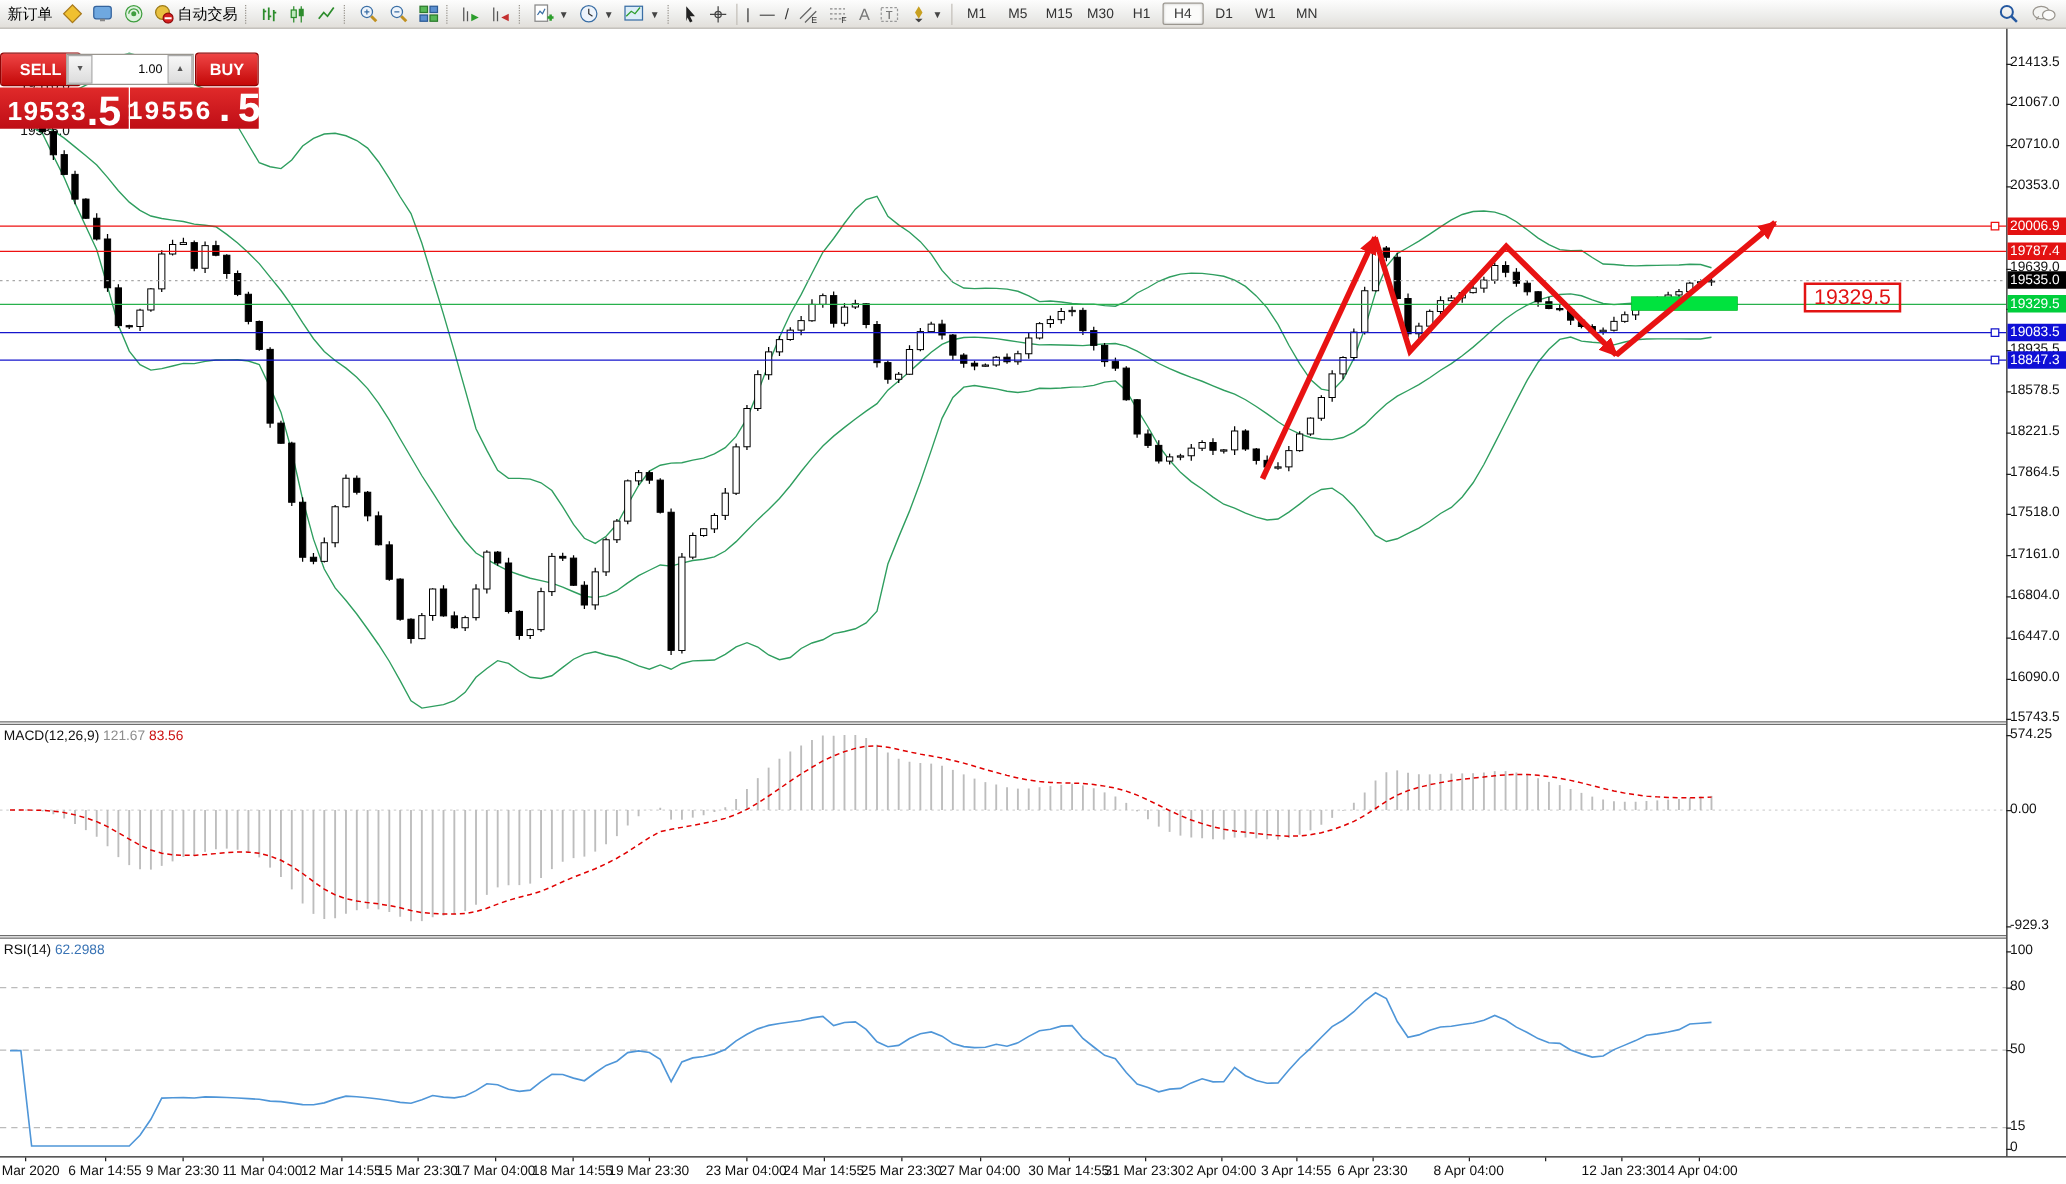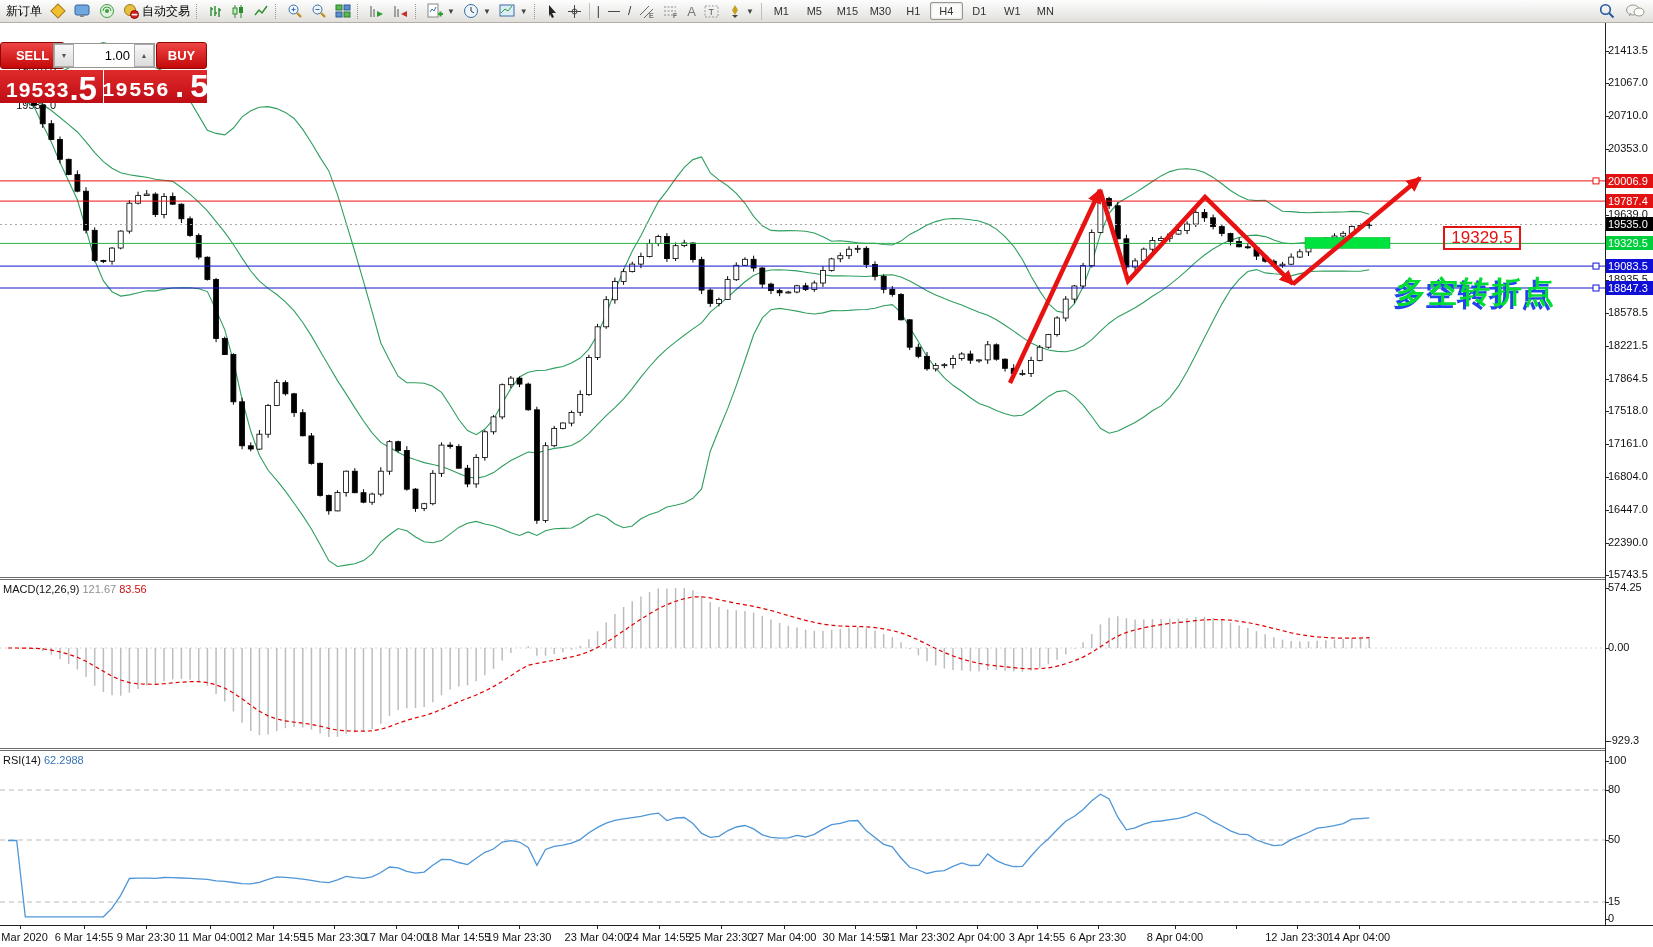--- a/index.html
+++ b/index.html
@@ -26,21 +26,21 @@
   .tp-row1{position:absolute;left:0;top:0;width:207px;height:28px;}
   .tp-sell,.tp-buy{position:absolute;top:0;height:27px;background:linear-gradient(#ef4545,#c40808);
      border:1px solid #8f0404;border-radius:3px;color:#fff;font-weight:bold;font-size:13px;
      display:flex;align-items:center;justify-content:center;box-sizing:border-box;}
   .tp-sell{left:0;width:65px;}
   .tp-buy{left:156px;width:51px;}
   .tp-vol{position:absolute;left:53px;top:1px;height:25px;width:102px;background:#fff;border:1px solid #9a968f;
      box-sizing:border-box;display:flex;align-items:stretch;}
   .spin{width:18px;background:linear-gradient(#f8f8f8,#dcdcdc);border:1px solid #aaa;font-size:7px;color:#555;
      display:flex;align-items:center;justify-content:center;}
-  .vol-val{flex:1;display:flex;align-items:center;justify-content:flex-end;padding-right:4px;font-size:13px;}
+  .vol-val{flex:1;display:flex;align-items:center;justify-content:flex-end;padding-right:4px;font-size:10px;}
   .tp-price{position:absolute;top:28px;height:33px;background:linear-gradient(#e02a2a,#bf0d16);
      color:#fff;display:flex;align-items:flex-end;justify-content:center;padding-bottom:1px;box-sizing:border-box;}
   .tp-price .main{font-size:21px;font-weight:bold;letter-spacing:1px;}
   .tp-price .frac{font-size:33px;font-weight:bold;line-height:26px;}
   #sell-price{left:0;width:103px;}
   #buy-price{left:104px;width:103px;font-family:Liberation Mono, monospace;}
   
   svg.pane{position:absolute;left:0;overflow:hidden;}
   .separator{position:absolute;left:0;width:1605px;height:3px;background:#fff;
      border-top:1px solid #6e6e6e;border-bottom:1px solid #6e6e6e;box-sizing:border-box;cursor:row-resize;}
@@ -790,21 +790,21 @@
       <div class="axis-label" style="top: 371.701px;">17864.5</div>
       <div class="tickdash" style="top: 410.695px;"></div>
       <div class="axis-label" style="top: 403.695px;">17518.0</div>
       <div class="tickdash" style="top: 443.659px;"></div>
       <div class="axis-label" style="top: 436.659px;">17161.0</div>
       <div class="tickdash" style="top: 476.623px;"></div>
       <div class="axis-label" style="top: 469.623px;">16804.0</div>
       <div class="tickdash" style="top: 509.587px;"></div>
       <div class="axis-label" style="top: 502.587px;">16447.0</div>
       <div class="tickdash" style="top: 542.551px;"></div>
-      <div class="axis-label" style="top: 535.551px;">22390.0</div>
+      <div class="axis-label" style="top: 535.551px;">16090.0</div>
       <div class="tickdash" style="top: 574.546px;"></div>
       <div class="axis-label" style="top: 567.546px;">15743.5</div>
       <div class="lvl-label" style="top: 173.88px; background: rgb(227, 18, 18);">20006.9</div>
       <div class="lvl-label" style="top: 194.148px; background: rgb(227, 18, 18);">19787.4</div>
       <div class="lvl-label" style="top: 217.453px; background: rgb(0, 0, 0);">19535.0</div>
       <div class="lvl-label" style="top: 236.428px; background: rgb(0, 206, 60);">19329.5</div>
       <div class="lvl-label" style="top: 259.143px; background: rgb(15, 15, 214);">19083.5</div>
       <div class="lvl-label" style="top: 280.953px; background: rgb(15, 15, 214);">18847.3</div>
       <div class="tickdash" style="top: 588px;"></div>
       <div class="axis-label" style="top: 581px;">574.25</div>
@@ -852,21 +852,20 @@
       <span class="main">19533</span>
       <span class="frac">.5</span>
     </div>
     <div class="tp-price" id="buy-price">
       <span class="main">19556</span>
       <span class="frac">.5</span>
     </div>
   </div>
 
   <div id="price-callout">19329.5</div>
-  <div id="cn-note">多空转折点</div>
 
   <div id="time-axis">
       <div class="t-tick" style="left: 20px;"></div>
       <div class="t-label" style="left: 20px;">5 Mar 2020</div>
       <div class="t-tick" style="left: 84px;"></div>
       <div class="t-label" style="left: 84px;">6 Mar 14:55</div>
       <div class="t-tick" style="left: 146px;"></div>
       <div class="t-label" style="left: 146px;">9 Mar 23:30</div>
       <div class="t-tick" style="left: 210px;"></div>
       <div class="t-label" style="left: 210px;">11 Mar 04:00</div>

